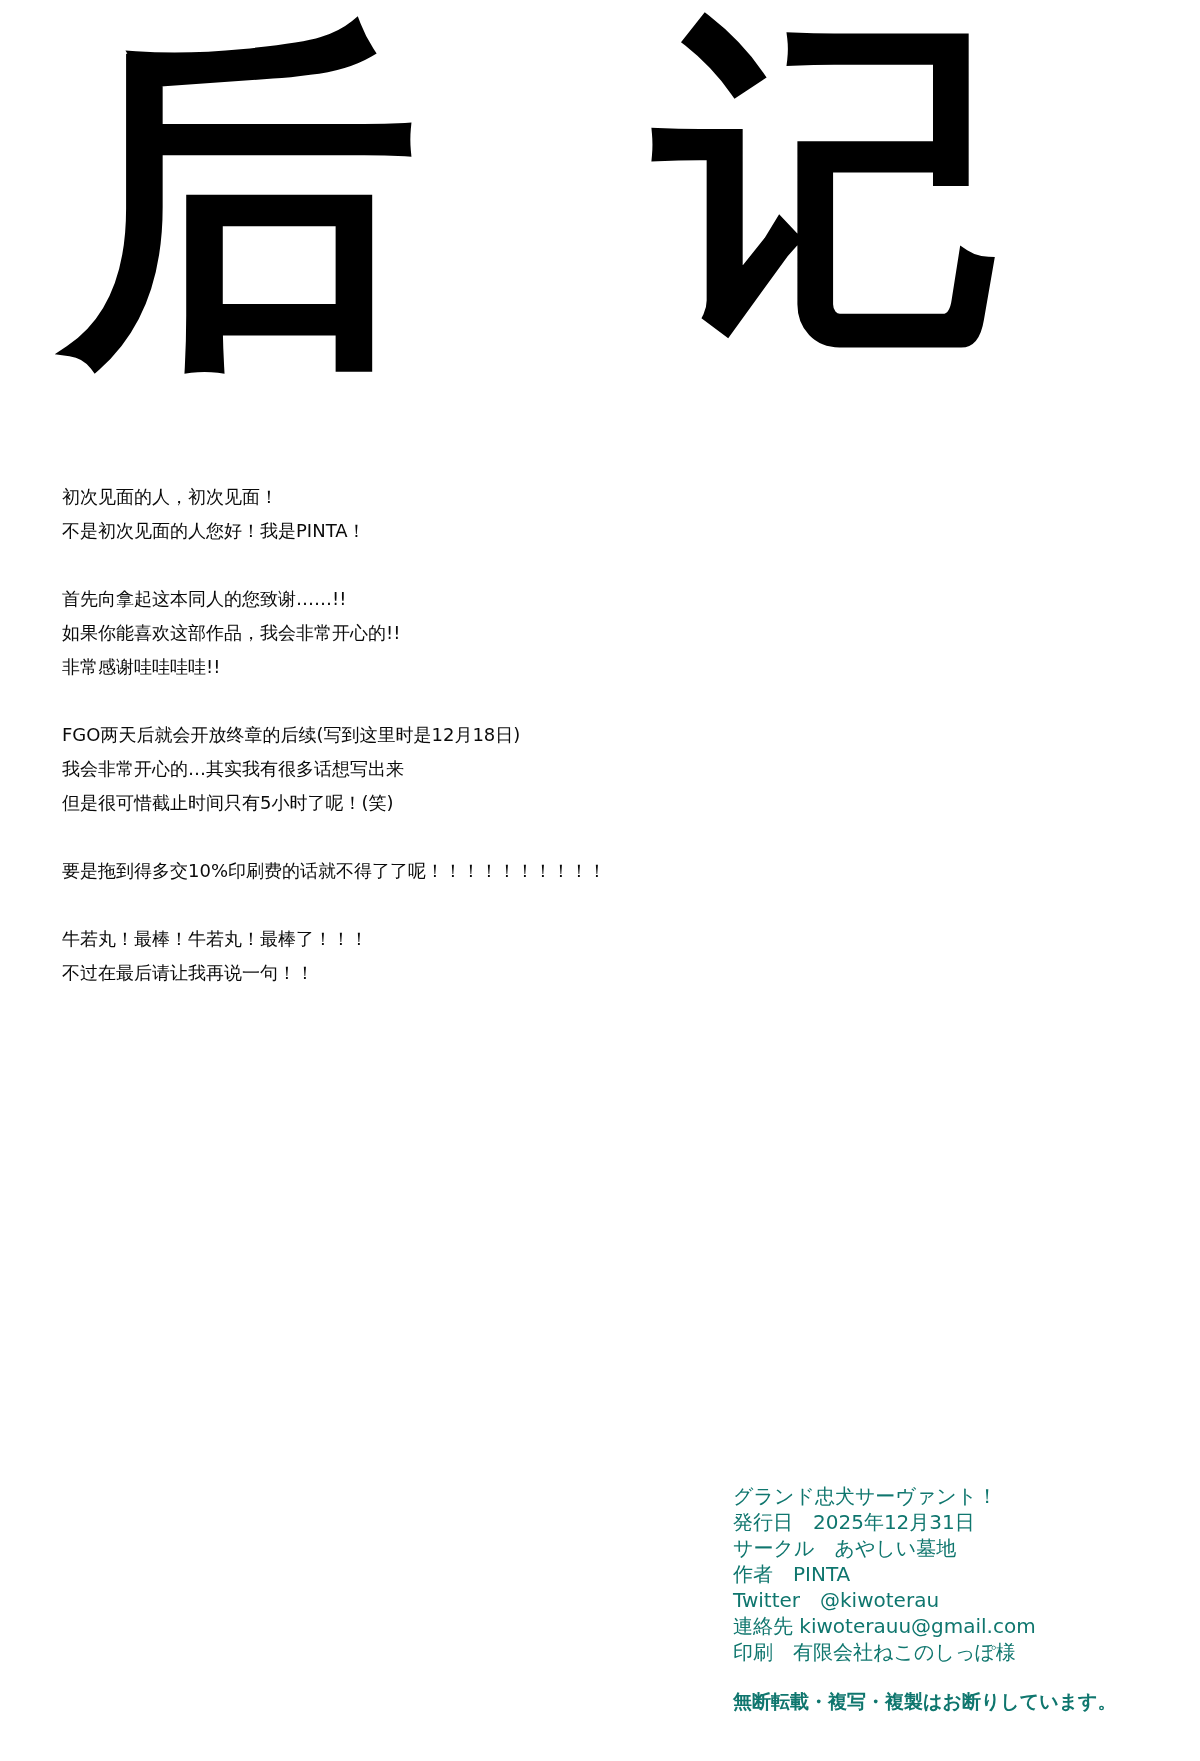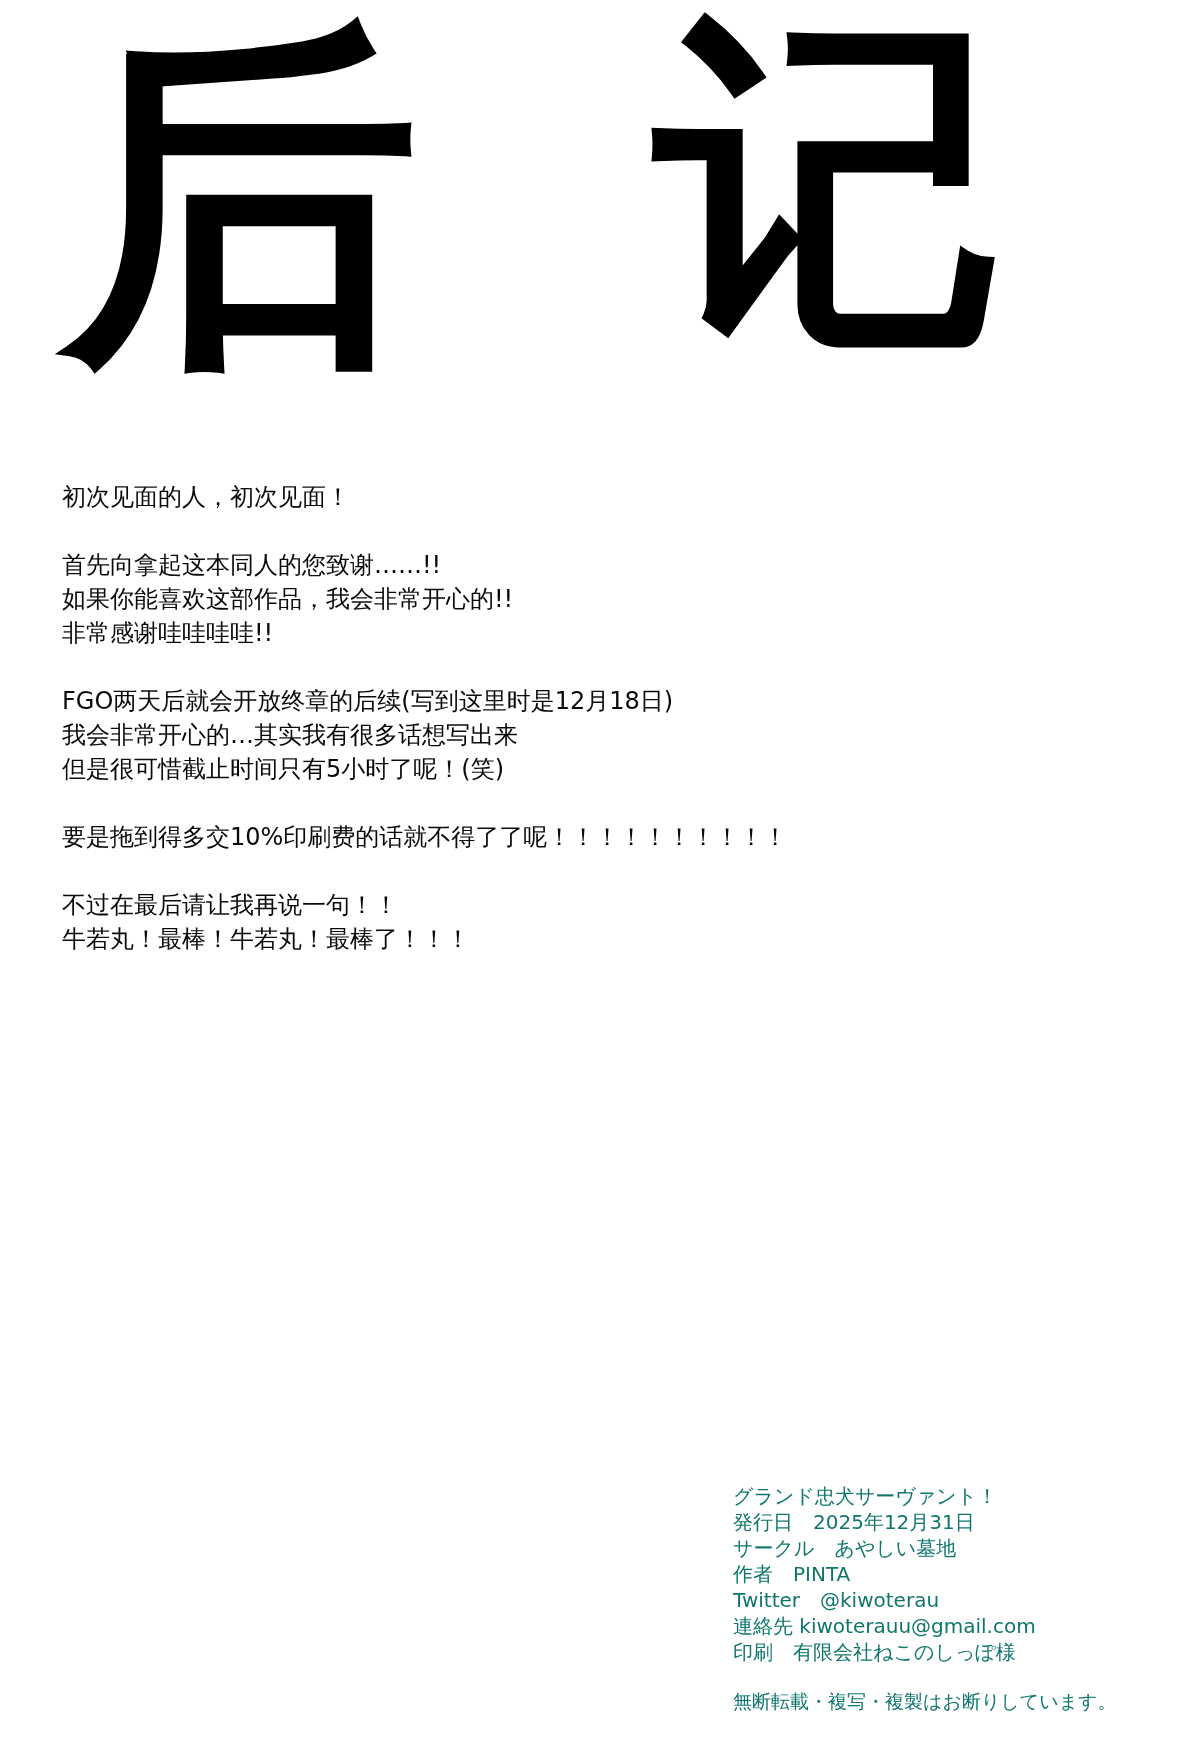--- a/index.html
+++ b/index.html
@@ -36,21 +36,21 @@
     font-size: 348px;
   }
 
   
   .body-text {
     position: absolute;
     left: 62px;
     top: 480px;
     width: 1100px;
     font-family: "DejaVu Sans", "Liberation Sans", sans-serif;
-    font-size: 24px;
+    font-size: 18px;
     line-height: 34px;
     color: #0a0a0a;
   }
   .para {
     margin: 0 0 34px 0;
   }
   .line {
     white-space: pre;
   }
 
@@ -65,55 +65,57 @@
     line-height: 26px;
     color: #0f766e;
   }
   .colophon .line {
     white-space: pre;
   }
   .colophon .notice {
     margin-top: 23px;
     font-size: 19px;
     white-space: pre;
+    font-weight: bold;
   }
 </style>
 </head>
 <body>
 
 <div class="page">
 
   <div class="title-char first">后</div>
   <div class="title-char second">记</div>
 
   <div class="body-text">
 
     <div class="para">
       <div class="line">初次见面的人，初次见面！</div>
+      <div class="line">不是初次见面的人您好！我是PINTA！</div>
     </div>
 
     <div class="para">
       <div class="line">首先向拿起这本同人的您致谢……!!</div>
       <div class="line">如果你能喜欢这部作品，我会非常开心的!!</div>
       <div class="line">非常感谢哇哇哇哇!!</div>
     </div>
 
     <div class="para">
       <div class="line">FGO两天后就会开放终章的后续(写到这里时是12月18日)</div>
       <div class="line">我会非常开心的…其实我有很多话想写出来</div>
       <div class="line">但是很可惜截止时间只有5小时了呢！(笑)</div>
     </div>
 
     <div class="para">
       <div class="line">要是拖到得多交10%印刷费的话就不得了了呢！！！！！！！！！！</div>
     </div>
 
     <div class="para">
+      <div class="line">牛若丸！最棒！牛若丸！最棒了！！！</div>
       <div class="line">不过在最后请让我再说一句！！</div>
-      <div class="line">牛若丸！最棒！牛若丸！最棒了！！！</div>
     </div>
 
   </div>
 
   <div class="colophon">
     <div class="line">グランド忠犬サーヴァント！</div>
     <div class="line">発行日　2025年12月31日</div>
     <div class="line">サークル　あやしい墓地</div>
     <div class="line">作者　PINTA</div>
     <div class="line">Twitter　@kiwoterau</div>

